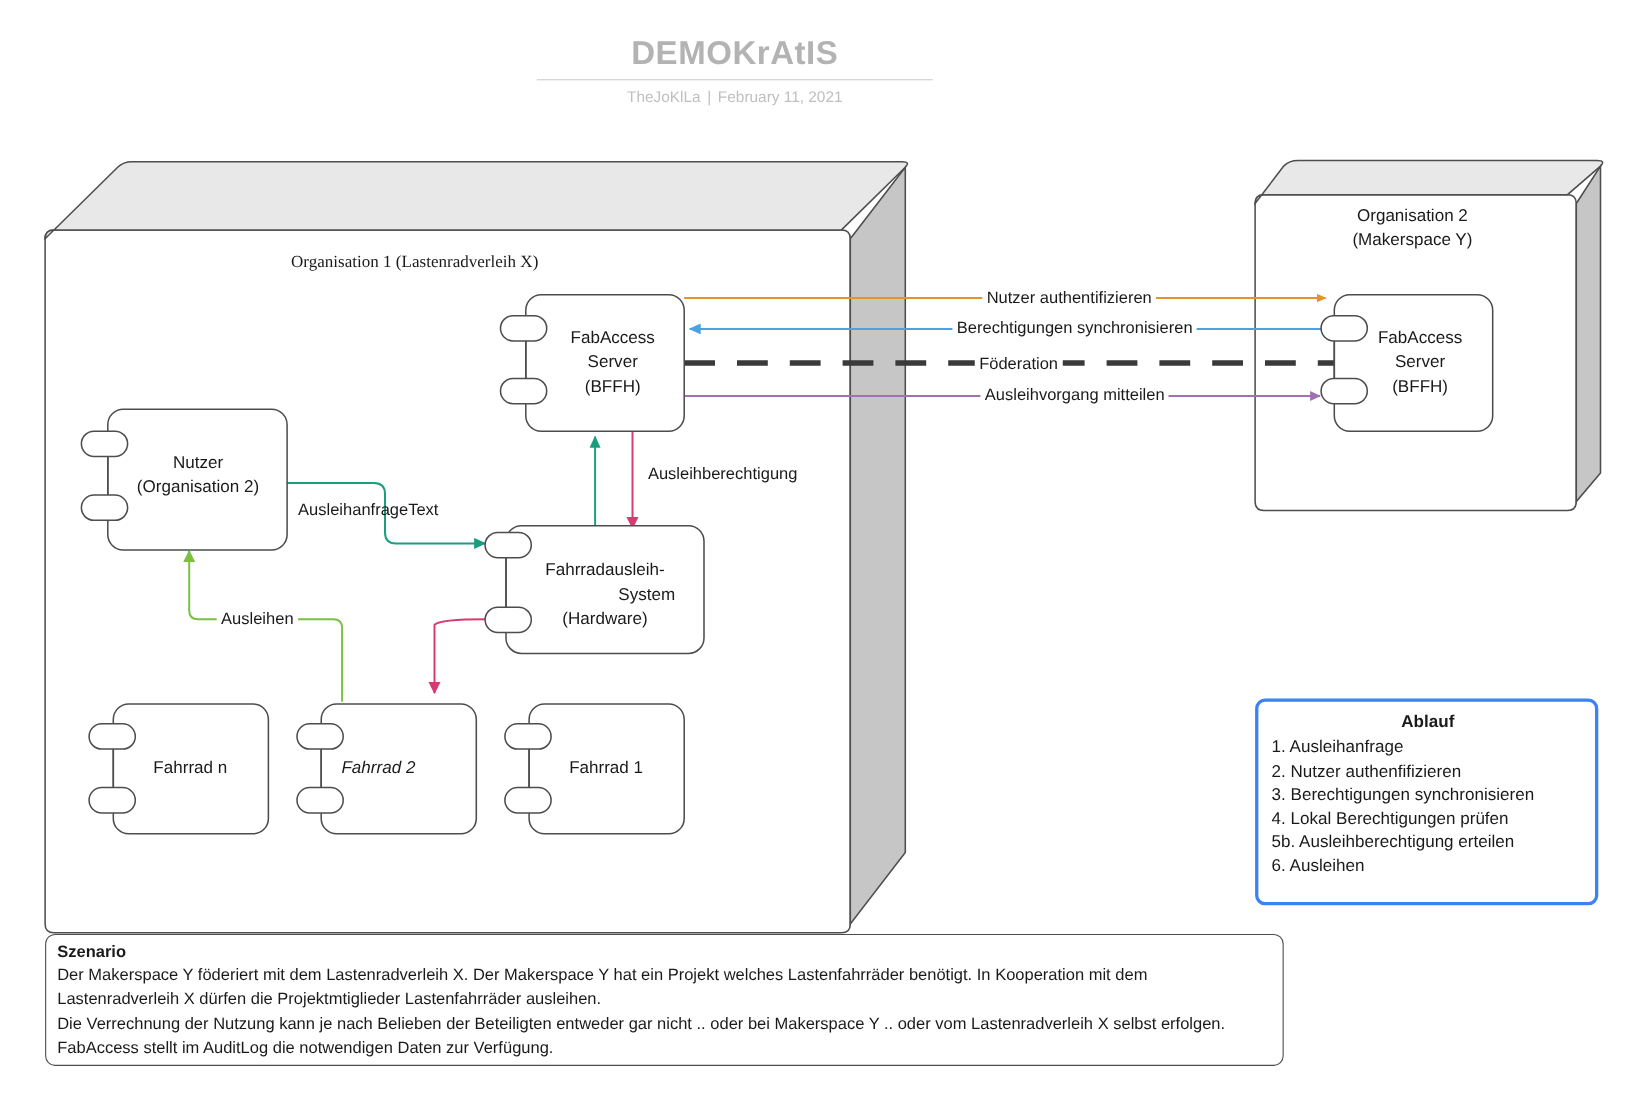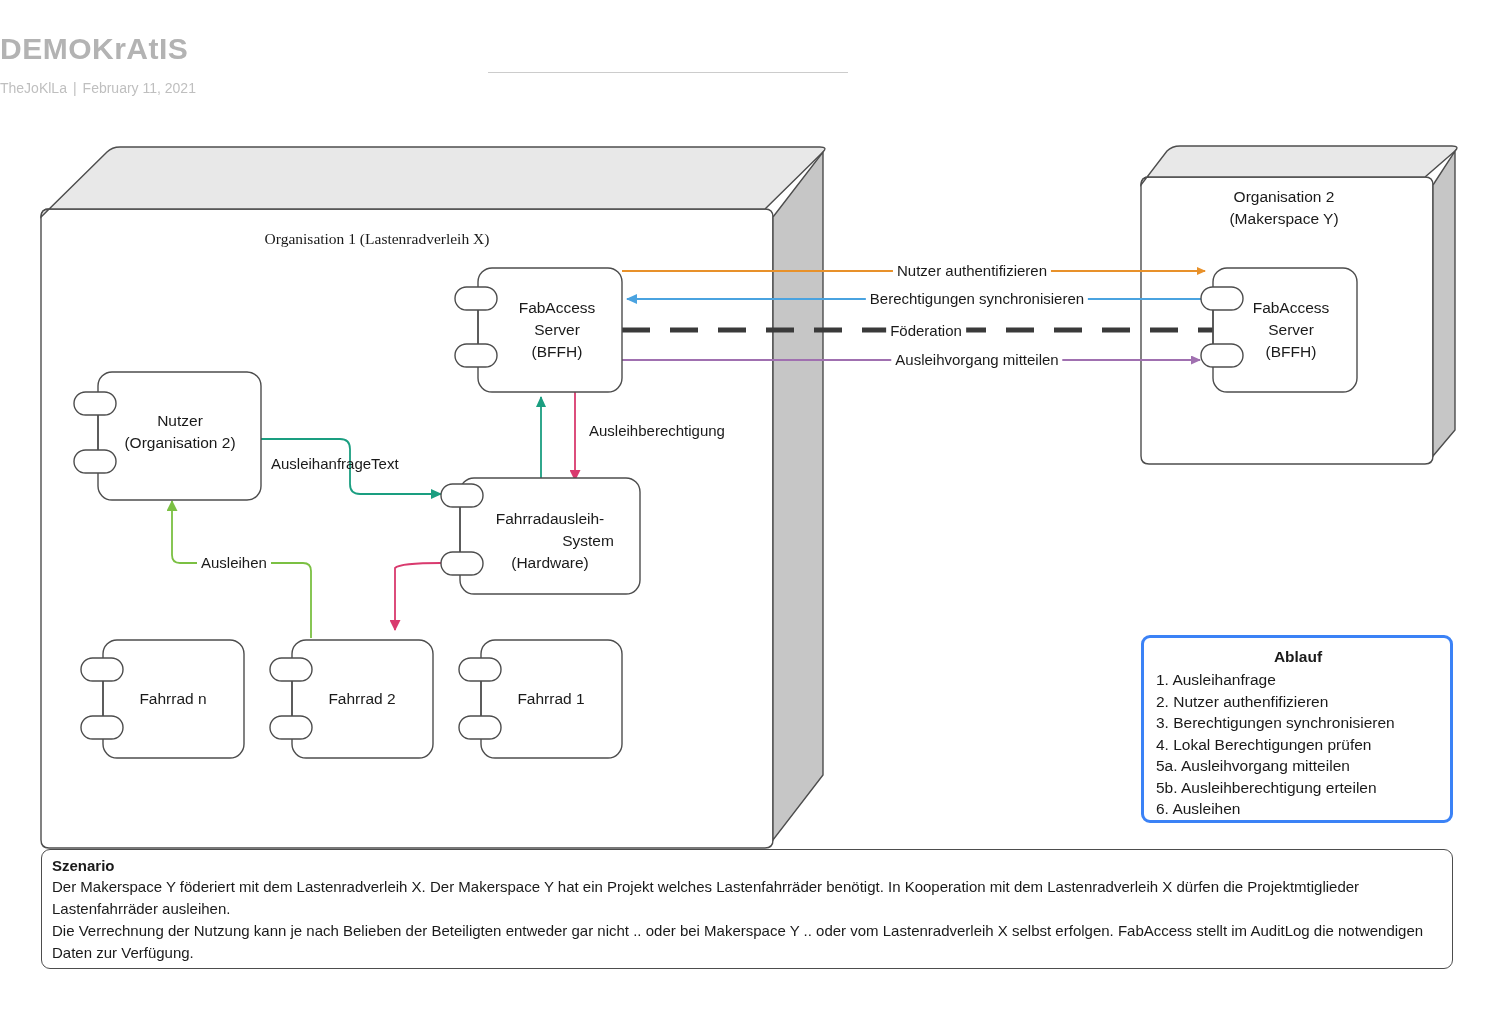--- a/index.html
+++ b/index.html
@@ -18,20 +18,21 @@
     background: #ffffff;
     overflow: hidden;
   }
 
   
   #header {
     position: absolute;
     left: 0;
     top: 30px;
     width: 1336px;
+    text-align: center;
   }
   #doc-title {
     font-size: 30px;
     font-weight: bold;
     color: #b3b3b3;
     letter-spacing: 0.5px;
     line-height: 38px;
   }
   #title-rule {
     width: 360px;
@@ -105,21 +106,21 @@
     font-size: 15.5px;
     line-height: 21.5px;
     white-space: nowrap;
   }
 
   
   #szenario {
     position: absolute;
     left: 41px;
     top: 849px;
-    width: 1412px;
+    width: 1126px;
     height: 120px;
     border: 1px solid #4d4d4d;
     border-radius: 9px;
     background: #ffffff;
     box-sizing: border-box;
     padding: 5px 8px 5px 10px;
   }
   #szenario-title {
     font-weight: bold;
     font-size: 15px;
@@ -263,39 +264,38 @@
   <div class="lbl ctr boxtext" style="left:1291px; top:341px;">(BFFH)</div>
 
   <div class="lbl ctr boxtext" style="left:180px; top:410px;">Nutzer</div>
   <div class="lbl ctr boxtext" style="left:180px; top:432px;">(Organisation 2)</div>
 
   <div class="lbl ctr boxtext" style="left:550px; top:508px;">Fahrradausleih-</div>
   <div class="lbl ctr boxtext" style="left:550px; top:530px;margin-left:38px;">System</div>
   <div class="lbl ctr boxtext" style="left:550px; top:552px;">(Hardware)</div>
 
   <div class="lbl ctr boxtext" style="left:173px; top:688px;">Fahrrad n</div>
-  <div class="lbl ctr boxtext" style="left:362px; top:688px;">Fahrrad 2</div>
+  <div class="lbl ctr boxtext" style="left:344px; top:688px;font-style:italic;">Fahrrad 2</div>
   <div class="lbl ctr boxtext" style="left:551px; top:688px;">Fahrrad 1</div>
 
   <div class="lbl ctr edge" style="left:972px; top:260px;">Nutzer authentifizieren</div>
   <div class="lbl ctr edge" style="left:977px; top:288px;">Berechtigungen synchronisieren</div>
   <div class="lbl ctr edge" style="left:926px; top:320px;">Föderation</div>
   <div class="lbl ctr edge" style="left:977px; top:349px;">Ausleihvorgang mitteilen</div>
   <div class="lbl" style="left:589px; top:420px;">Ausleihberechtigung</div>
   <div class="lbl" style="left:271px; top:453px;">AusleihanfrageText</div>
   <div class="lbl edge" style="left:197px; top:552px;">Ausleihen</div>
 
   <div id="ablauf">
     <div id="ablauf-title">Ablauf</div>
     <ol>
       <li>1. Ausleihanfrage</li>
       <li>2. Nutzer authenfifizieren</li>
       <li>3. Berechtigungen synchronisieren</li>
       <li>4. Lokal Berechtigungen prüfen</li>
-      <li>5a. Ausleihvorgang mitteilen</li>
       <li>5b. Ausleihberechtigung erteilen</li>
       <li>6. Ausleihen</li>
     </ol>
   </div>
 
   <div id="szenario">
     <div id="szenario-title">Szenario</div>
     <p>Der Makerspace Y föderiert mit dem Lastenradverleih X. Der Makerspace Y hat ein Projekt welches Lastenfahrräder benötigt. In Kooperation mit dem Lastenradverleih X dürfen die Projektmtiglieder Lastenfahrräder ausleihen.</p>
     <p>Die Verrechnung der Nutzung kann je nach Belieben der Beteiligten entweder gar nicht .. oder bei Makerspace Y .. oder vom Lastenradverleih X selbst erfolgen. FabAccess stellt im AuditLog die notwendigen Daten zur Verfügung.</p>
   </div>

